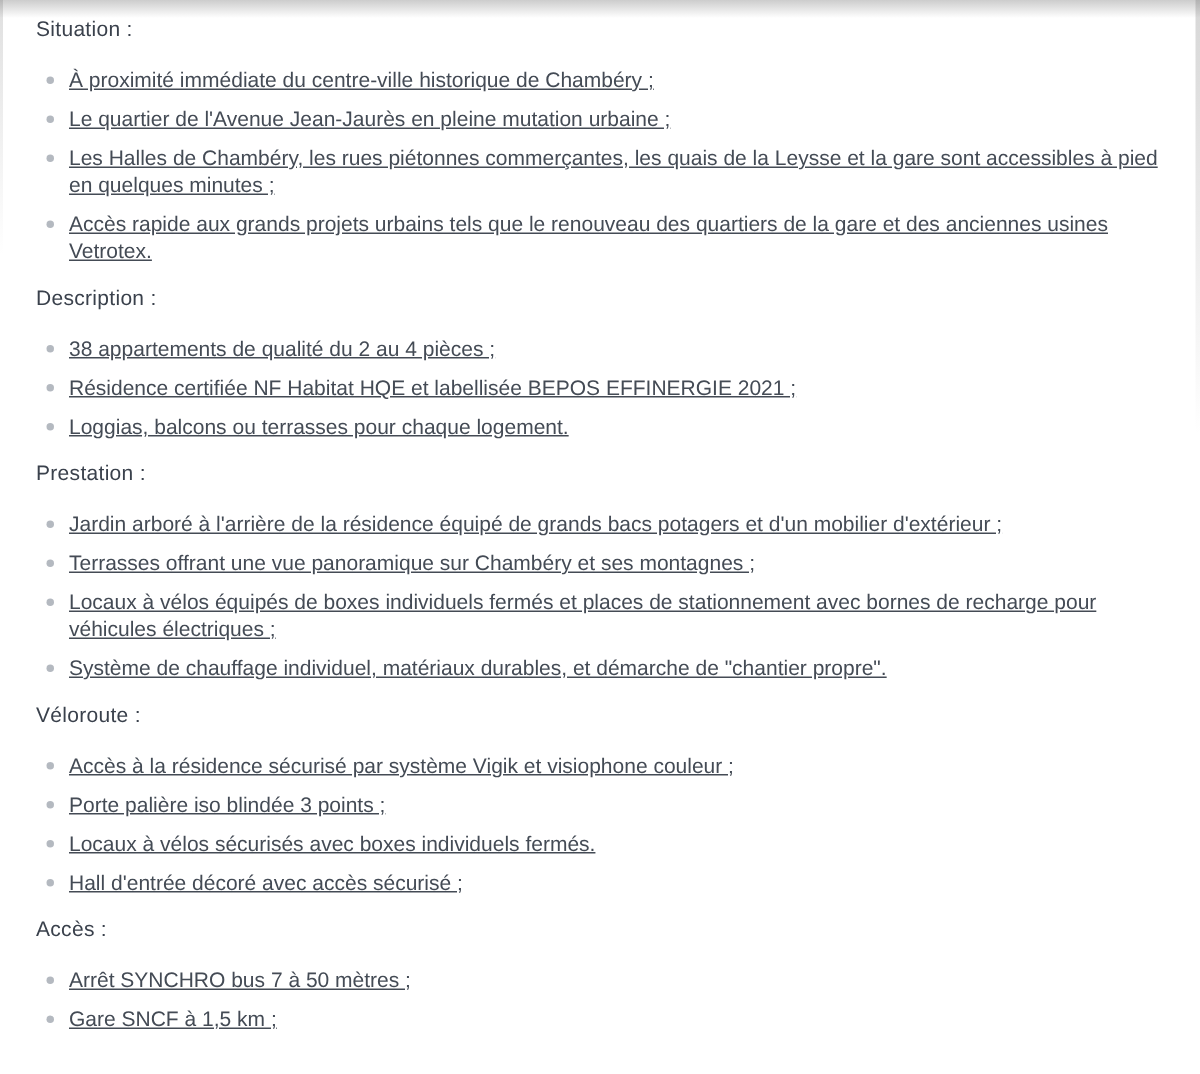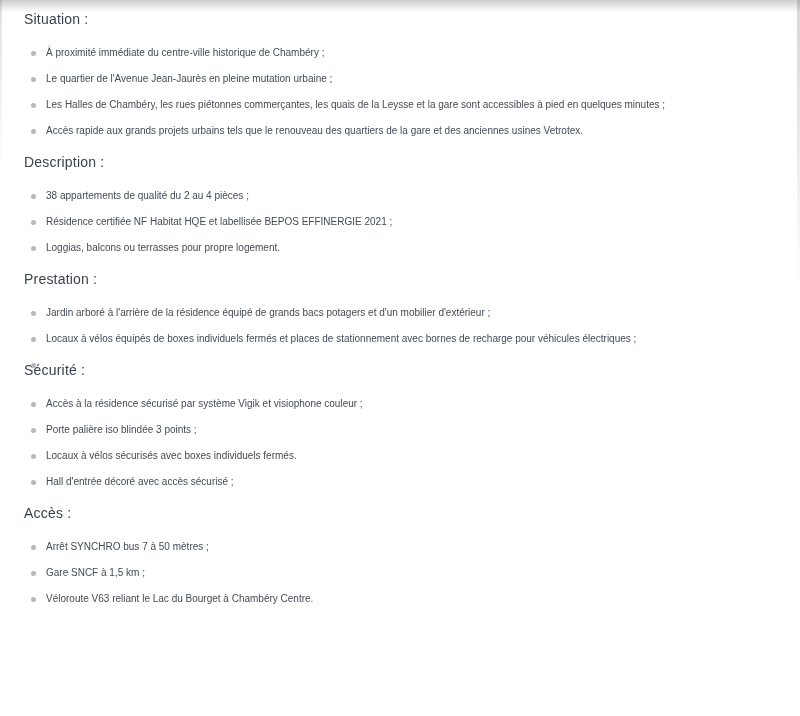--- a/index.html
+++ b/index.html
@@ -46,23 +46,24 @@
   }
   ul.items{
     list-style:none;
     margin:15px 0 0 0;
     padding:0;
   }
   li.item{
     position:relative;
     padding-left:22px;
     margin-bottom:8px;
-    font-size:10px;
+    font-size:14px;
     line-height:18px;
     color:var(--body);
+    text-decoration:underline;
   }
   .bullet{
     position:absolute;
     left:7px;top:7px;
     width:5px;height:5px;
     border-radius:50%;
     background:var(--bullet);
   }
 </style>
 </head>
@@ -82,45 +83,45 @@
       <li class="item"><span class="bullet"></span><span>Les Halles de Chambéry, les rues piétonnes commerçantes, les quais de la Leysse et la gare sont accessibles à pied en quelques minutes ;</span></li>
       <li class="item"><span class="bullet"></span><span>Accès rapide aux grands projets urbains tels que le renouveau des quartiers de la gare et des anciennes usines Vetrotex.</span></li>
     </ul>
   </div>
 
   <div class="section">
     <h3 class="section-title">Description :</h3>
     <ul class="items">
       <li class="item"><span class="bullet"></span><span>38 appartements de qualité du 2 au 4 pièces ;</span></li>
       <li class="item"><span class="bullet"></span><span>Résidence certifiée NF Habitat HQE et labellisée BEPOS EFFINERGIE 2021 ;</span></li>
-      <li class="item"><span class="bullet"></span><span>Loggias, balcons ou terrasses pour propre logement.</span></li>
+      <li class="item"><span class="bullet"></span><span>Loggias, balcons ou terrasses pour chaque logement.</span></li>
     </ul>
   </div>
 
   <div class="section">
     <h3 class="section-title">Prestation :</h3>
     <ul class="items">
       <li class="item"><span class="bullet"></span><span>Jardin arboré à l'arrière de la résidence équipé de grands bacs potagers et d'un mobilier d'extérieur ;</span></li>
+      <li class="item"><span class="bullet"></span><span>Terrasses offrant une vue panoramique sur Chambéry et ses montagnes ;</span></li>
       <li class="item"><span class="bullet"></span><span>Locaux à vélos équipés de boxes individuels fermés et places de stationnement avec bornes de recharge pour véhicules électriques ;</span></li>
-      <li class="item"><span class="bullet"></span></li>
+      <li class="item"><span class="bullet"></span><span>Système de chauffage individuel, matériaux durables, et démarche de "chantier propre".</span></li>
     </ul>
   </div>
 
   <div class="section">
-    <h3 class="section-title">Sécurité :</h3>
+    <h3 class="section-title">Véloroute :</h3>
     <ul class="items">
       <li class="item"><span class="bullet"></span><span>Accès à la résidence sécurisé par système Vigik et visiophone couleur ;</span></li>
       <li class="item"><span class="bullet"></span><span>Porte palière iso blindée 3 points ;</span></li>
       <li class="item"><span class="bullet"></span><span>Locaux à vélos sécurisés avec boxes individuels fermés.</span></li>
       <li class="item"><span class="bullet"></span><span>Hall d'entrée décoré avec accès sécurisé ;</span></li>
     </ul>
   </div>
 
   <div class="section">
     <h3 class="section-title">Accès :</h3>
     <ul class="items">
       <li class="item"><span class="bullet"></span><span>Arrêt SYNCHRO bus 7 à 50 mètres ;</span></li>
       <li class="item"><span class="bullet"></span><span>Gare SNCF à 1,5 km ;</span></li>
-      <li class="item"><span class="bullet"></span><span>Véloroute V63 reliant le Lac du Bourget à Chambéry Centre.</span></li>
     </ul>
   </div>
 
 </div>
 
 </body></html>

